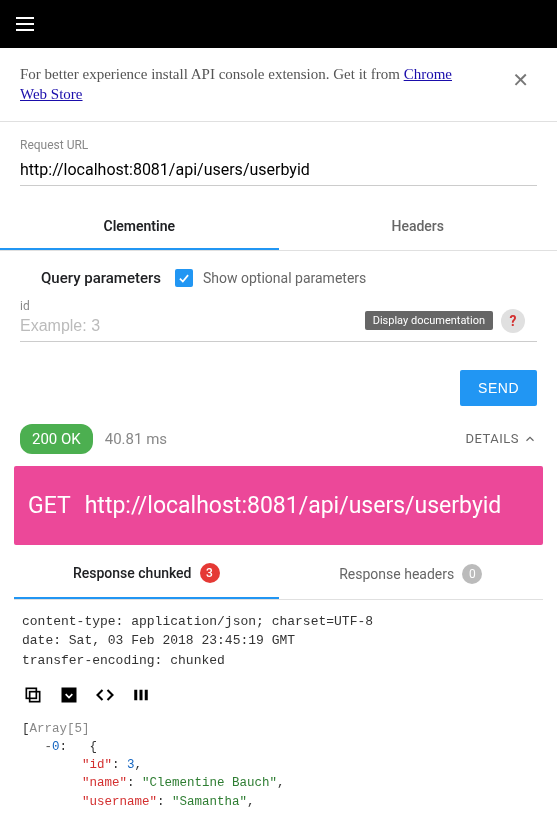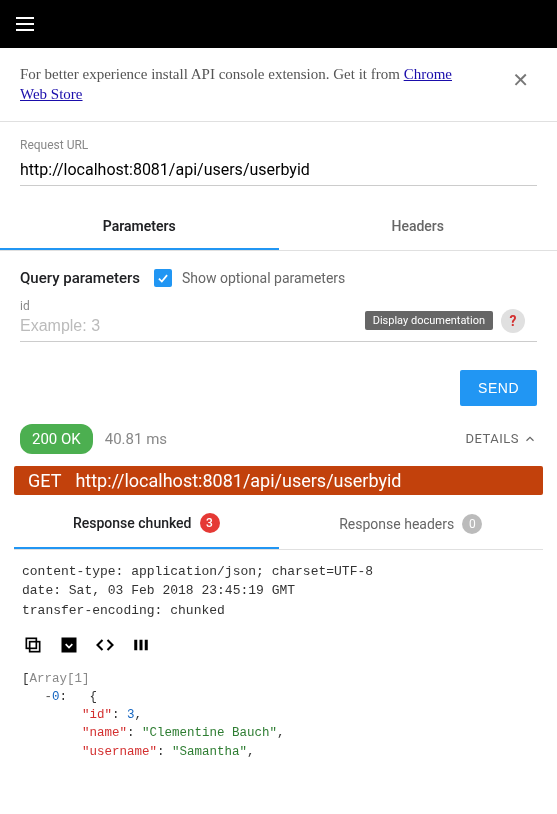--- a/index.html
+++ b/index.html
@@ -41,21 +41,21 @@
     border-bottom: 1px solid #ccc;
     font-size: 16px;
     padding: 4px 0 6px 0;
     outline: none;
     font-family: inherit;
   }
   .tabs { display: flex; border-bottom: 1px solid #e0e0e0; margin-top: 18px;}
   .tab { flex: 1; text-align: center; padding: 14px 0; font-size: 14px; color: #666; cursor: pointer; font-weight: 500;}
   .tab.active { color: #202124; border-bottom: 2px solid #2196f3; font-weight: 600;}
   .qp-row { display: flex; align-items: center; padding: 18px 20px 8px 20px; }
-  .qp-title { font-size: 15px; font-weight: 500; margin-right: 14px;}
+  .qp-title { font-size: 15px; font-weight: 500; margin-right: 14px; margin-left: 21px;}
   .checkbox { width: 18px; height: 18px; background: #2196f3; border-radius: 2px; display: flex; align-items: center; justify-content: center; margin-right: 10px; cursor: pointer;}
   .checkbox svg { width: 14px; height: 14px; }
   .opt-label { font-size: 14px; color: #666;}
   .param-row { padding: 4px 20px 0 20px; position: relative;}
   .param-label { font-size: 12px; color: #888; }
   .param-input {
     width: 100%;
     border: none;
     border-bottom: 1px solid #ccc;
     font-size: 16px;
@@ -68,21 +68,21 @@
   .doc-tooltip { background: #666; color: #fff; font-size: 11px; padding: 3px 8px; border-radius: 2px;}
   .help-circle { width: 24px; height: 24px; border-radius: 50%; background: #e0e0e0; display: flex; align-items: center; justify-content: center; cursor: pointer;}
   .help-circle span { color: #d32f2f; font-weight: bold; font-size: 14px;}
   .send-row { display: flex; justify-content: flex-end; padding: 28px 20px 18px 20px;}
   .send-btn { background: #2196f3; color: #fff; border: none; padding: 10px 18px; font-size: 14px; font-weight: 500; border-radius: 2px; cursor: pointer; letter-spacing: 0.5px;}
   .status-row { display: flex; align-items: center; justify-content: space-between; padding: 0 20px 8px 20px;}
   .status-left { display: flex; align-items: center; gap: 12px;}
   .status-badge { background: #4caf50; color: #fff; font-size: 15px; padding: 6px 12px; border-radius: 12px; font-weight: 400;}
   .status-time { color: #888; font-size: 15px;}
   .details-toggle { color: #666; font-size: 13px; display: flex; align-items: center; gap: 4px; cursor: pointer; letter-spacing: 0.5px;}
-  .req-bar { background: #c2410c; color: #fff; margin: 4px 14px 0 14px; padding: 4px 14px; font-size: 18px; display: flex; align-items: center; gap: 14px; border-radius: 2px;}
+  .req-bar { background: #ec4899; color: #fff; margin: 4px 14px 0 14px; padding: 26px 14px; font-size: 23px; display: flex; align-items: center; gap: 14px; border-radius: 2px;}
   .req-method { font-weight: 400; }
   .resp-tabs { display: flex; border-bottom: 1px solid #e0e0e0; margin: 4px 14px 0 14px;}
   .resp-tab { flex: 1; text-align: center; padding: 14px 0; font-size: 14px; color: #666; cursor: pointer; display: flex; align-items: center; justify-content: center; gap: 8px;}
   .resp-tab.active { color: #202124; border-bottom: 2px solid #2196f3; font-weight: 500;}
   .badge-count { display: inline-flex; width: 20px; height: 20px; border-radius: 50%; align-items: center; justify-content: center; font-size: 12px; color: #fff;}
   .badge-red { background: #e53935;}
   .badge-gray { background: #bbb;}
   .headers-block { font-family: "Courier New", monospace; font-size: 13px; padding: 12px 22px 8px 22px; white-space: pre; color: #333; line-height: 1.5;}
   .icon-row { display: flex; gap: 14px; padding: 6px 22px 10px 22px;}
   .icon-btn { width: 22px; height: 22px; display: flex; align-items: center; justify-content: center; cursor: pointer; color: #000;}
@@ -110,21 +110,21 @@
   </div>
   <div class="close-x">✕</div>
 </div>
 
 <div class="section">
   <div class="input-label">Request URL</div>
   <input class="url-input" value="http://localhost:8081/api/users/userbyid" style="">
 </div>
 
 <div class="tabs">
-  <div class="tab active">Parameters</div>
+  <div class="tab active">Clementine</div>
   <div class="tab">Headers</div>
 </div>
 
 <div class="qp-row">
   <div class="qp-title">Query parameters</div>
   <div class="checkbox">
     <svg viewBox="0 0 24 24" fill="none" stroke="#fff" stroke-width="3">
         <polyline points="5 13 10 18 19 7"></polyline>
       </svg>
   </div>
@@ -200,17 +200,17 @@
   </div>
   <div class="icon-btn">
     <svg viewBox="0 0 24 24" width="18" height="18" fill="#000">
         <rect x="3" y="5" width="4" height="14"></rect>
         <rect x="10" y="5" width="4" height="14"></rect>
         <rect x="17" y="5" width="4" height="14"></rect>
       </svg>
   </div>
 </div>
 
-<div class="json-block"><span class="jp">[</span><span>Array[1]</span>
+<div class="json-block"><span class="jp">[</span><span>Array[5]</span>
    <span class="toggle">-</span><span class="jn">0</span><span class="jp">:</span>   <span class="jp">{</span>
         <span class="jk">"id"</span><span class="jp">: </span><span class="jn">3</span><span class="jp">,</span>
         <span class="jk">"name"</span><span class="jp">: </span><span class="js">"Clementine Bauch"</span><span class="jp">,</span>
         <span class="jk">"username"</span><span class="jp">: </span><span class="js">"Samantha"</span><span class="jp">,</span></div>
 
 </body></html>

